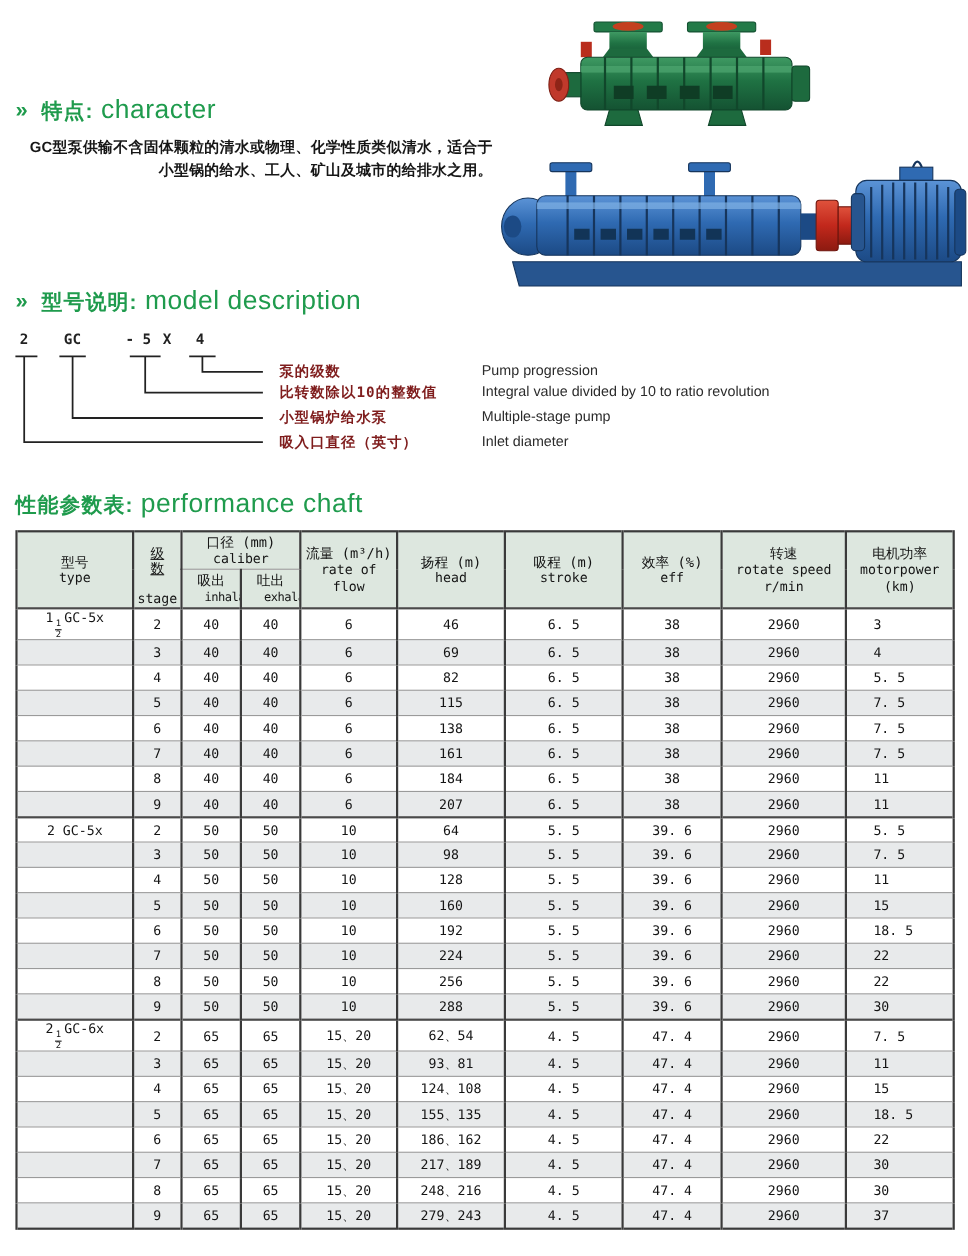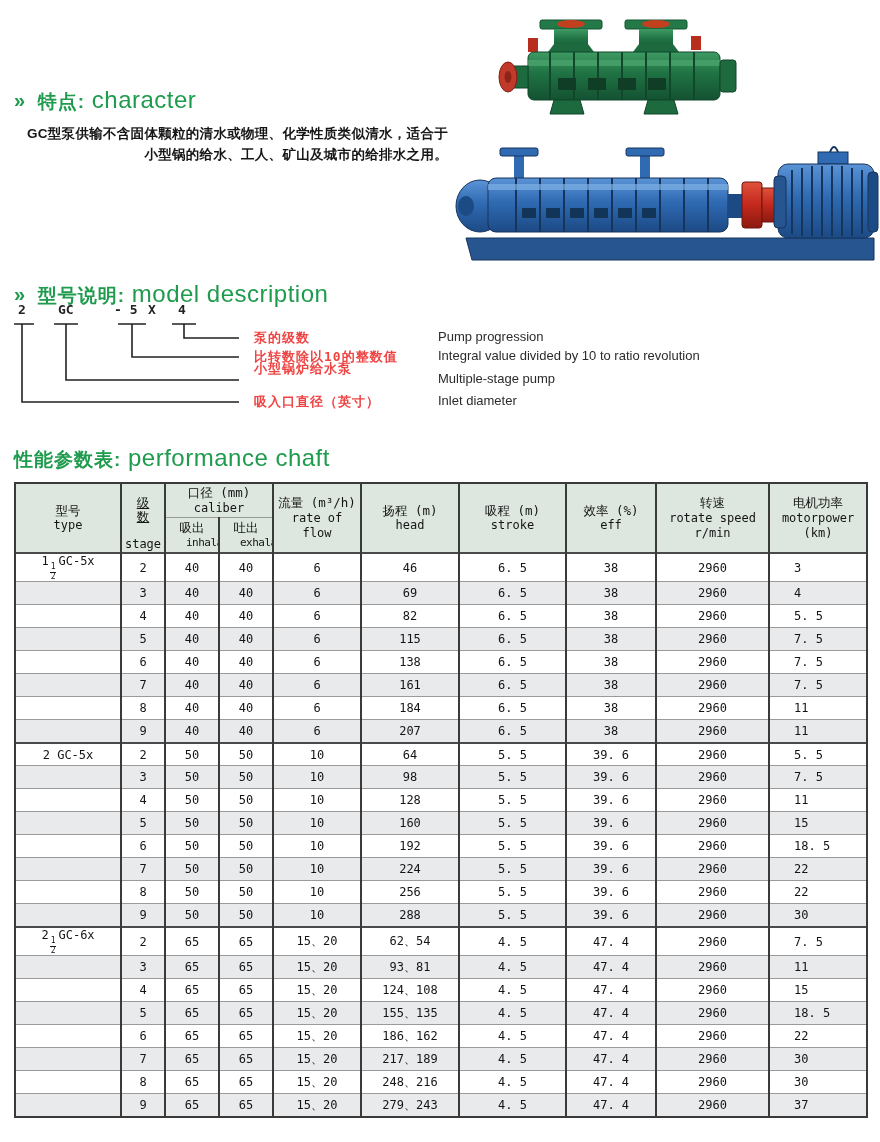--- a/index.html
+++ b/index.html
@@ -21,21 +21,21 @@
 
   .para { position:absolute; left:14px; width:434px; }
   .para-zh { top:124px; font-size:13.5px; font-weight:bold; line-height:1.55; color:#161616; letter-spacing:0.3px;text-align:right; }
   .para-en { top:170px; font-size:13.5px; line-height:1.42; color:#2b2b2b; }
 
   
   .diagram { position:absolute; left:14px; top:300px; width:852px; height:118px;
              font-family:"DejaVu Sans Mono","Liberation Mono",monospace; }
   .diagram svg.lines { position:absolute; left:0; top:0; }
   .tok { position:absolute; top:2px; font-size:13px; font-weight:bold; color:#222; }
-  .dlabel-zh { position:absolute; left:240px; font-size:13px; font-weight:bold; color:#ef4444; letter-spacing:1px; }
+  .dlabel-zh { position:absolute; left:240px; font-size:13px; font-weight:bold; color:#7f1d1d; letter-spacing:1px; }
   .dlabel-en { position:absolute; left:424px; font-size:13px; color:#2b2b2b;
                font-family:"Liberation Sans", sans-serif; }
 
   
   .perf-table { position:absolute; left:14px; top:482px; width:852px;
                 border-collapse:collapse; table-layout:fixed;
                 font-family:"DejaVu Sans Mono","Liberation Mono",monospace; }
   .perf-table th, .perf-table td {
     border-left:2px solid #3a3a3a; border-right:2px solid #3a3a3a;
     border-top:1px solid #9a9a9a; border-bottom:1px solid #9a9a9a;
@@ -149,21 +149,21 @@
     </g>
   </svg>
 
   <h2 class="heading" style="top:86px">
     <span class="chev">»</span>
     <span class="zh">特点:</span>
     <span class="en">character</span>
   </h2>
   <p class="para para-zh">GC型泵供输不含固体颗粒的清水或物理、化学性质类似清水，适合于小型锅的给水、工人、矿山及城市的给排水之用。</p>
 
-  <h2 class="heading" style="top:280px">
+  <h2 class="heading" style="top:260px">
     <span class="chev">»</span>
     <span class="zh">型号说明:</span>
     <span class="en">model description</span>
   </h2>
 
   <div class="diagram">
     <span class="tok" style="left:4px">2</span>
     <span class="tok" style="left:44px">GC</span>
     <span class="tok" style="left:100px">- 5</span>
     <span class="tok" style="left:134px">X</span>
@@ -171,21 +171,21 @@
     <svg class="lines" width="852" height="118">
       <g stroke="#222" stroke-width="1.6" fill="none">
         <path d="M-2 24 H20  M8 24 V102 H225"></path>
         <path d="M40 24 H64  M52 24 V80 H225"></path>
         <path d="M104 24 H132 M118 24 V57 H225"></path>
         <path d="M158 24 H182 M170 24 V38 H225"></path>
       </g>
     </svg>
     <span class="dlabel-zh" style="top:29px">泵的级数</span>
     <span class="dlabel-zh" style="top:48px">比转数除以10的整数值</span>
-    <span class="dlabel-zh" style="top:60px">小型锅炉给水泵</span>
+    <span class="dlabel-zh" style="top:71px">小型锅炉给水泵</span>
     <span class="dlabel-zh" style="top:93px">吸入口直径（英寸）</span>
     <span class="dlabel-en" style="top:29px">Pump progression</span>
     <span class="dlabel-en" style="top:48px">Integral value divided by 10 to ratio revolution</span>
     <span class="dlabel-en" style="top:71px">Multiple-stage pump</span>
     <span class="dlabel-en" style="top:93px">Inlet diameter</span>
   </div>
 
   <h2 class="heading" style="top:444px">
     <span class="zh">性能参数表:</span>
     <span class="en">performance chaft</span>

